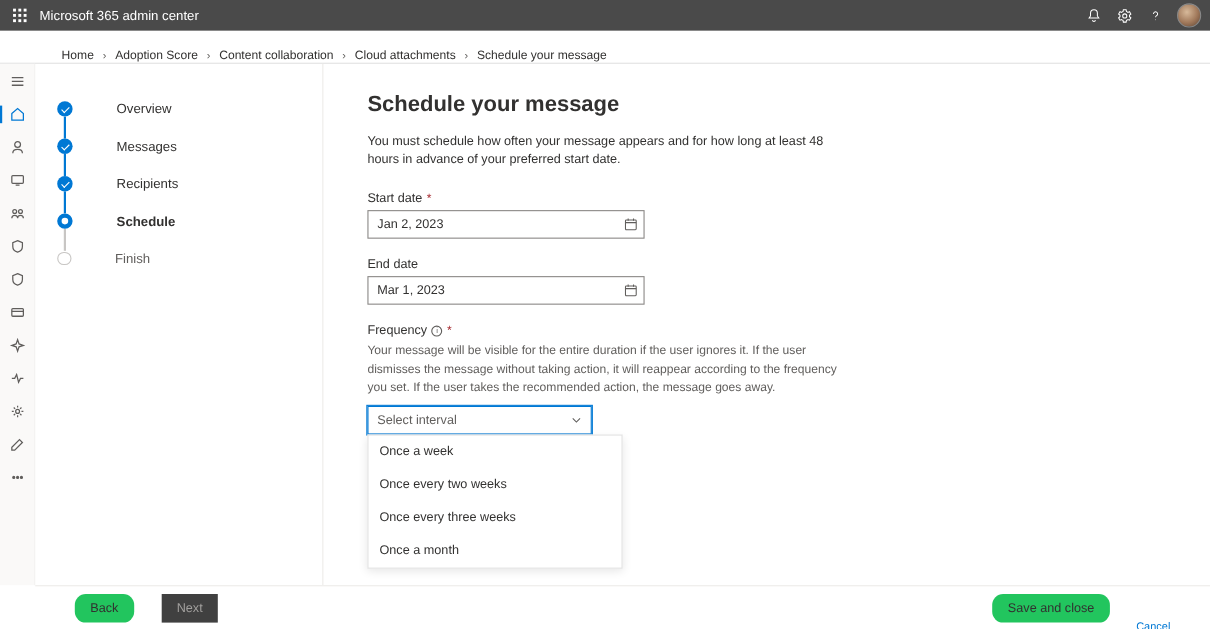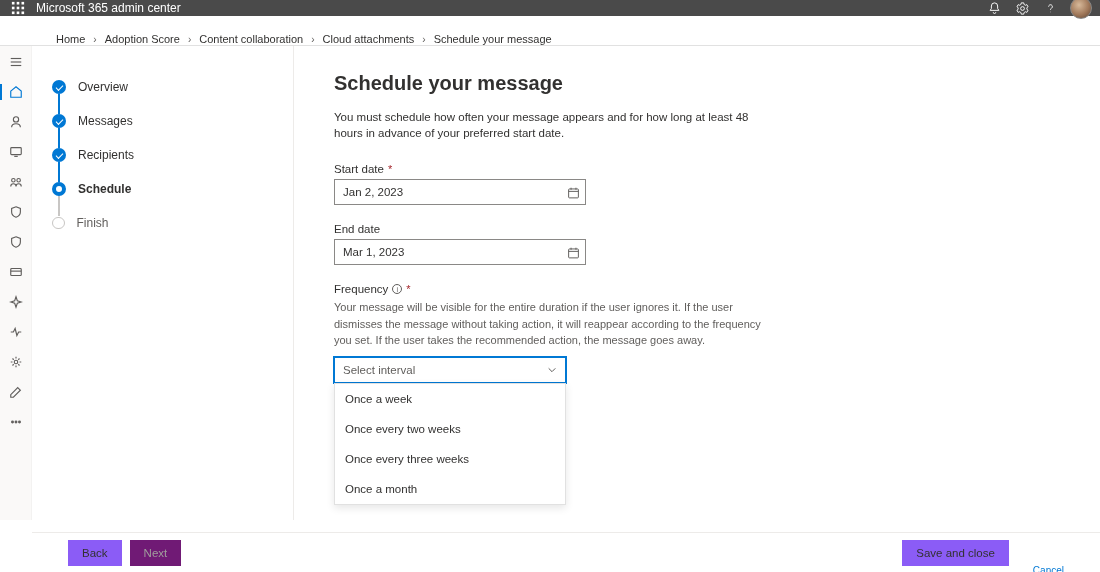--- a/index.html
+++ b/index.html
@@ -1,19 +1,19 @@
 <!DOCTYPE html>
 <html><head>
   <meta charset="utf-8">
   <style>
     * { box-sizing: border-box; margin: 0; padding: 0; font-family: "Segoe UI", -apple-system, BlinkMacSystemFont, sans-serif; }
     body { width: 1100px; height: 572px; background: #fff; overflow: hidden; position: relative; }
 
     
-    .topbar { height: 16px; background: #4a4a4a; display: flex; align-items: center; color: #fff; padding: 0 8px; }
+    .topbar { height: 28px; background: #4a4a4a; display: flex; align-items: center; color: #fff; padding: 0 8px; }
     .waffle { width: 20px; height: 20px; display:flex; align-items:center; justify-content:center; cursor: pointer; margin-right: 8px;}
     .waffle svg { fill:#fff; }
     .topbar-title { font-size: 12px; font-weight: 400; }
     .topbar-spacer { flex: 1; }
     .topbar-icon { width: 24px; height: 24px; display:flex; align-items:center; justify-content:center; cursor:pointer; margin-left:4px; }
     .topbar-icon svg { stroke:#fff; fill:none; }
     .avatar { width: 22px; height: 22px; border-radius: 50%; background: radial-gradient(circle at 40% 35%, #d7b99a 0%, #a0785a 55%, #5a4232 100%); margin-left: 8px; cursor:pointer; border:1px solid #888;}
 
     
     .breadcrumb-row { height: 30px; border-bottom: 1px solid #e1e1e1; display:flex; align-items:flex-end; padding-left: 56px; background:#fff;}
@@ -26,21 +26,21 @@
     
     .rail { width: 32px; border-right: 1px solid #f3f2f1; background:#faf9f8; display:flex; flex-direction:column; align-items:center; padding-top: 8px; gap: 14px; }
     .rail .rail-item { width:16px; height:16px; display:flex; align-items:center; justify-content:center; cursor:pointer; color:#605e5c;}
     .rail .rail-item svg { stroke:#605e5c; fill:none; stroke-width:1.3; }
     .rail .rail-item.active svg { stroke:#0078d4; }
     .rail .rail-item.active { position:relative; }
     .rail .rail-item.active::before { content:""; position:absolute; left:-8px; width:2px; height:16px; background:#0078d4; }
 
     
     .steps-panel { width: 262px; border-right: 1px solid #edebe9; padding: 24px 20px; }
-    .step { display:flex; align-items:center; position:relative; height:34px; }
+    .step { display:flex; align-items:center; position:relative; height:34px;gap:28px; }
     .step .node { width:14px; height:14px; border-radius:50%; background:#0078d4; display:flex; align-items:center; justify-content:center; margin-right:12px; position:relative; z-index:1;}
     .step.done .node::after { content:""; width:6px; height:3px; border-left:1.5px solid #fff; border-bottom:1.5px solid #fff; transform:rotate(-45deg); margin-top:-1px;}
     .step.current .node { background:#fff; border:4px solid #0078d4; width:14px; height:14px;}
     .step.pending .node { background:#fff; border:1px solid #c8c6c4; width:12.5px; height:12.5px;}
     .step .label { font-size: 12px; color:#323130; cursor:pointer;}
     .step.current .label { font-weight:700; }
     .step.pending .label { color:#605e5c; }
     .step-line { position:absolute; left:6px; top:24px; width:1.5px; height:20px; background:#0078d4; }
     .step.current .step-line, .step.pending .step-line { background:#c8c6c4; }
     .step:last-child .step-line{ display:none;}
@@ -49,32 +49,32 @@
     .content { flex:1; padding: 26px 40px; overflow-y:auto;}
     .page-title { font-size: 20px; font-weight: 600; color:#323130; margin-bottom: 14px; }
     .page-desc { font-size:11.5px; color:#323130; max-width: 430px; line-height:1.4; margin-bottom: 22px;}
     .field { margin-bottom: 18px; }
     .field-label { font-size:11.5px; color:#323130; margin-bottom:4px; display:flex; align-items:center; gap:4px;}
     .req { color:#a4262c; font-size:11px;}
     .input-wrap { position:relative; width:252px; }
     .input-wrap input { width:100%; height:26px; border:1px solid #8a8886; font-size:11.5px; padding: 0 26px 0 8px; color:#323130;}
     .input-wrap .cal-icon { position:absolute; right:6px; top:50%; transform:translateY(-50%); width:13px; height:13px; }
     .freq-help { font-size:11px; color:#605e5c; max-width:430px; line-height:1.5; margin-bottom:8px;}
-    .select-wrap { position:relative; width:232px; }
+    .select-wrap { position:relative; width:204px; }
     .select-box { width:100%; height:26px; border:1px solid #0078d4; outline:1px solid #0078d4; font-size:11.5px; padding:0 8px; display:flex; align-items:center; justify-content:space-between; color:#605e5c; cursor:pointer;}
     .chevron { width:10px; height:10px; }
     .dropdown { position:absolute; top:26px; left:0; width:232px; background:#fff; border:1px solid #e1e1e1; box-shadow:0 3px 8px rgba(0,0,0,0.1); z-index:5;}
     .dropdown .opt { padding: 9px 10px; font-size:11.5px; color:#323130; cursor:pointer; }
     .info-icon{ width:10px; height:10px; border:1px solid #605e5c; border-radius:50%; display:inline-flex; align-items:center; justify-content:center; font-size:7px; color:#605e5c; cursor:pointer;}
 
     
     .footer { position:absolute; bottom:0; left:32px; right:0; height:40px; border-top:1px solid #edebe9; display:flex; align-items:center; padding:0 36px;}
     .btn { height:26px; padding:0 14px; font-size:11.5px; border:none; cursor:pointer; margin-right:8px;}
-    .btn-secondary { background:#8b5cf6; color:#323130; }
-    .btn-disabled { background:#701a75; color:#a19f9d; cursor:not-allowed;}
+    .btn-secondary { background:#22c55e; color:#323130;border-radius:10px; }
+    .btn-disabled { background:#404040; color:#a19f9d; cursor:not-allowed;margin-left:17px;}
     .footer-spacer { flex:1; }
     .link { font-size:10px; color:#0078d4; cursor:pointer; margin-left:16px;margin-top:36px;}
   </style>
 </head>
 <body>
 
 <div class="topbar">
   <div class="waffle">
     <svg viewBox="0 0 16 16" width="14" height="14">
         <rect x="1" y="1" width="3" height="3"></rect>

